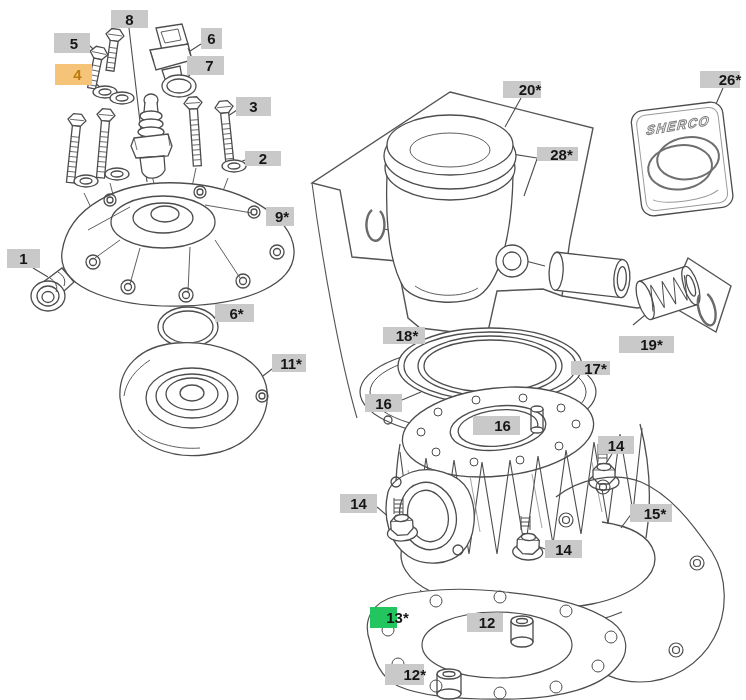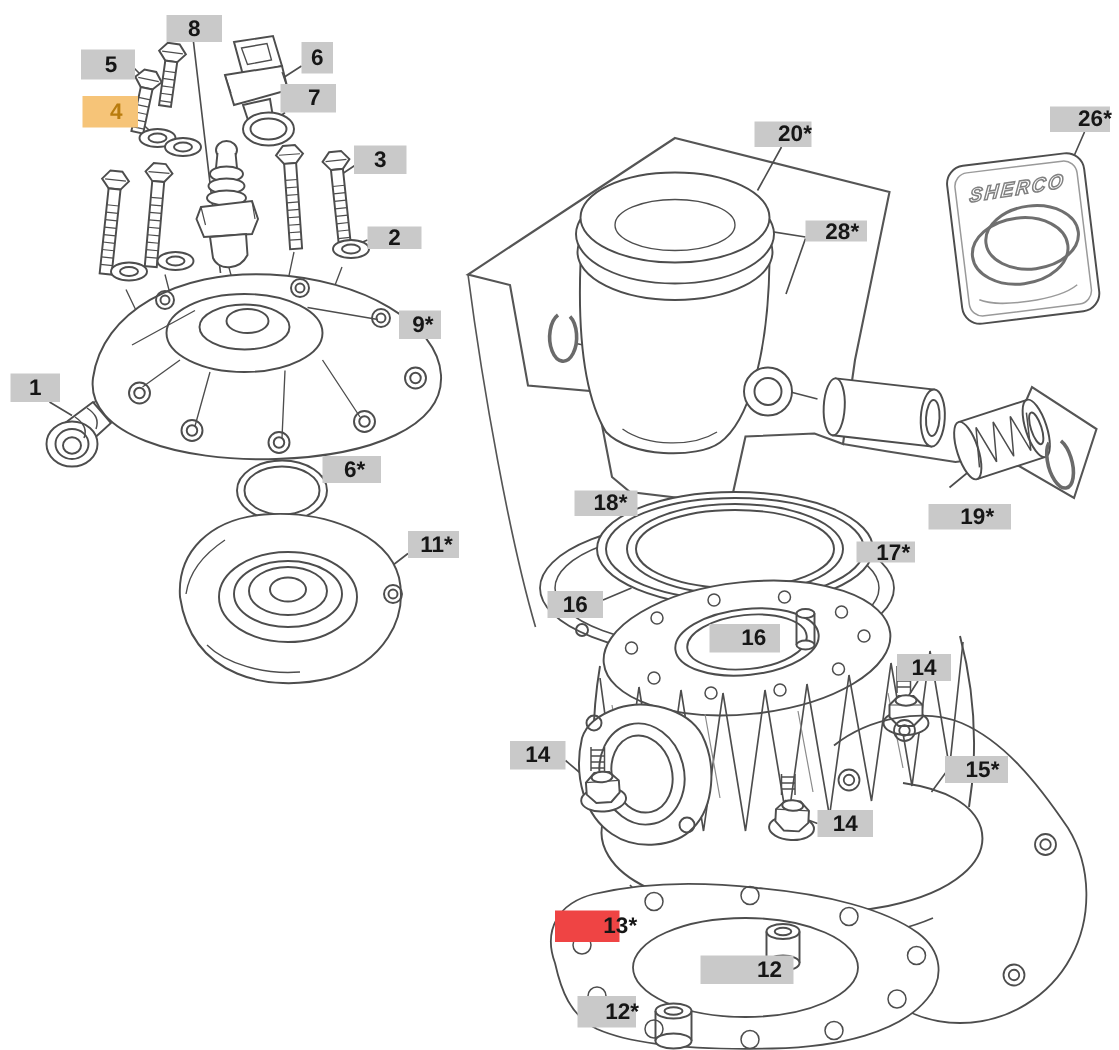--- a/index.html
+++ b/index.html
@@ -7,21 +7,21 @@
     position:relative;width:746px;height:700px;background:#ffffff;overflow:hidden;
     font-family:"Liberation Sans",sans-serif;
   }
   .stage svg{position:absolute;left:0;top:0;}
   .plabel{
     position:absolute;display:flex;align-items:center;justify-content:center;
     font:bold 15px/1 "Liberation Sans",sans-serif;color:#161616;cursor:pointer;
   }
   .plabel span{white-space:nowrap;display:inline-block;}
   .s-gray{background:#c9c9c9;}
-  .s-dark{background:#ef4444;padding-left:16px;}
+  .s-dark{background:#22c55e;}
   .s-orange{background:#f6c478;color:#b97c0e;}
 </style>
 </head>
 <body>
 
 <div class="stage">
 <svg width="746" height="700" viewBox="0 0 746 700">
   <defs>
     <g id="boltL">
       <path d="M2,7 L7,1 L15,1 L20,7 L15,13 L7,13 Z" fill="#fff"></path>
@@ -381,19 +381,19 @@
     </div>
     <div class="plabel s-gray" style="left: 545px; top: 540px; width: 37px; height: 18px;">
       <span>14</span>
     </div>
     <div class="plabel s-gray" style="left: 630px; top: 504px; width: 42px; height: 18px;">
       <span style="transform: translateX(4px);">15*</span>
     </div>
     <div class="plabel s-dark" style="left: 370px; top: 607px; width: 27px; height: 21px;">
       <span style="transform: translateX(14px);">13*</span>
     </div>
-    <div class="plabel s-gray" style="left: 467px; top: 637px; width: 36px; height: 19px; padding-left: 26px;">
+    <div class="plabel s-gray" style="left: 467px; top: 613px; width: 36px; height: 19px;">
       <span style="transform: translateX(2px);">12</span>
     </div>
     <div class="plabel s-gray" style="left: 385px; top: 664px; width: 39px; height: 21px; justify-content: flex-end;">
       <span style="transform: translateX(2px);">12*</span>
     </div>
   </div>
 
 </body></html>

